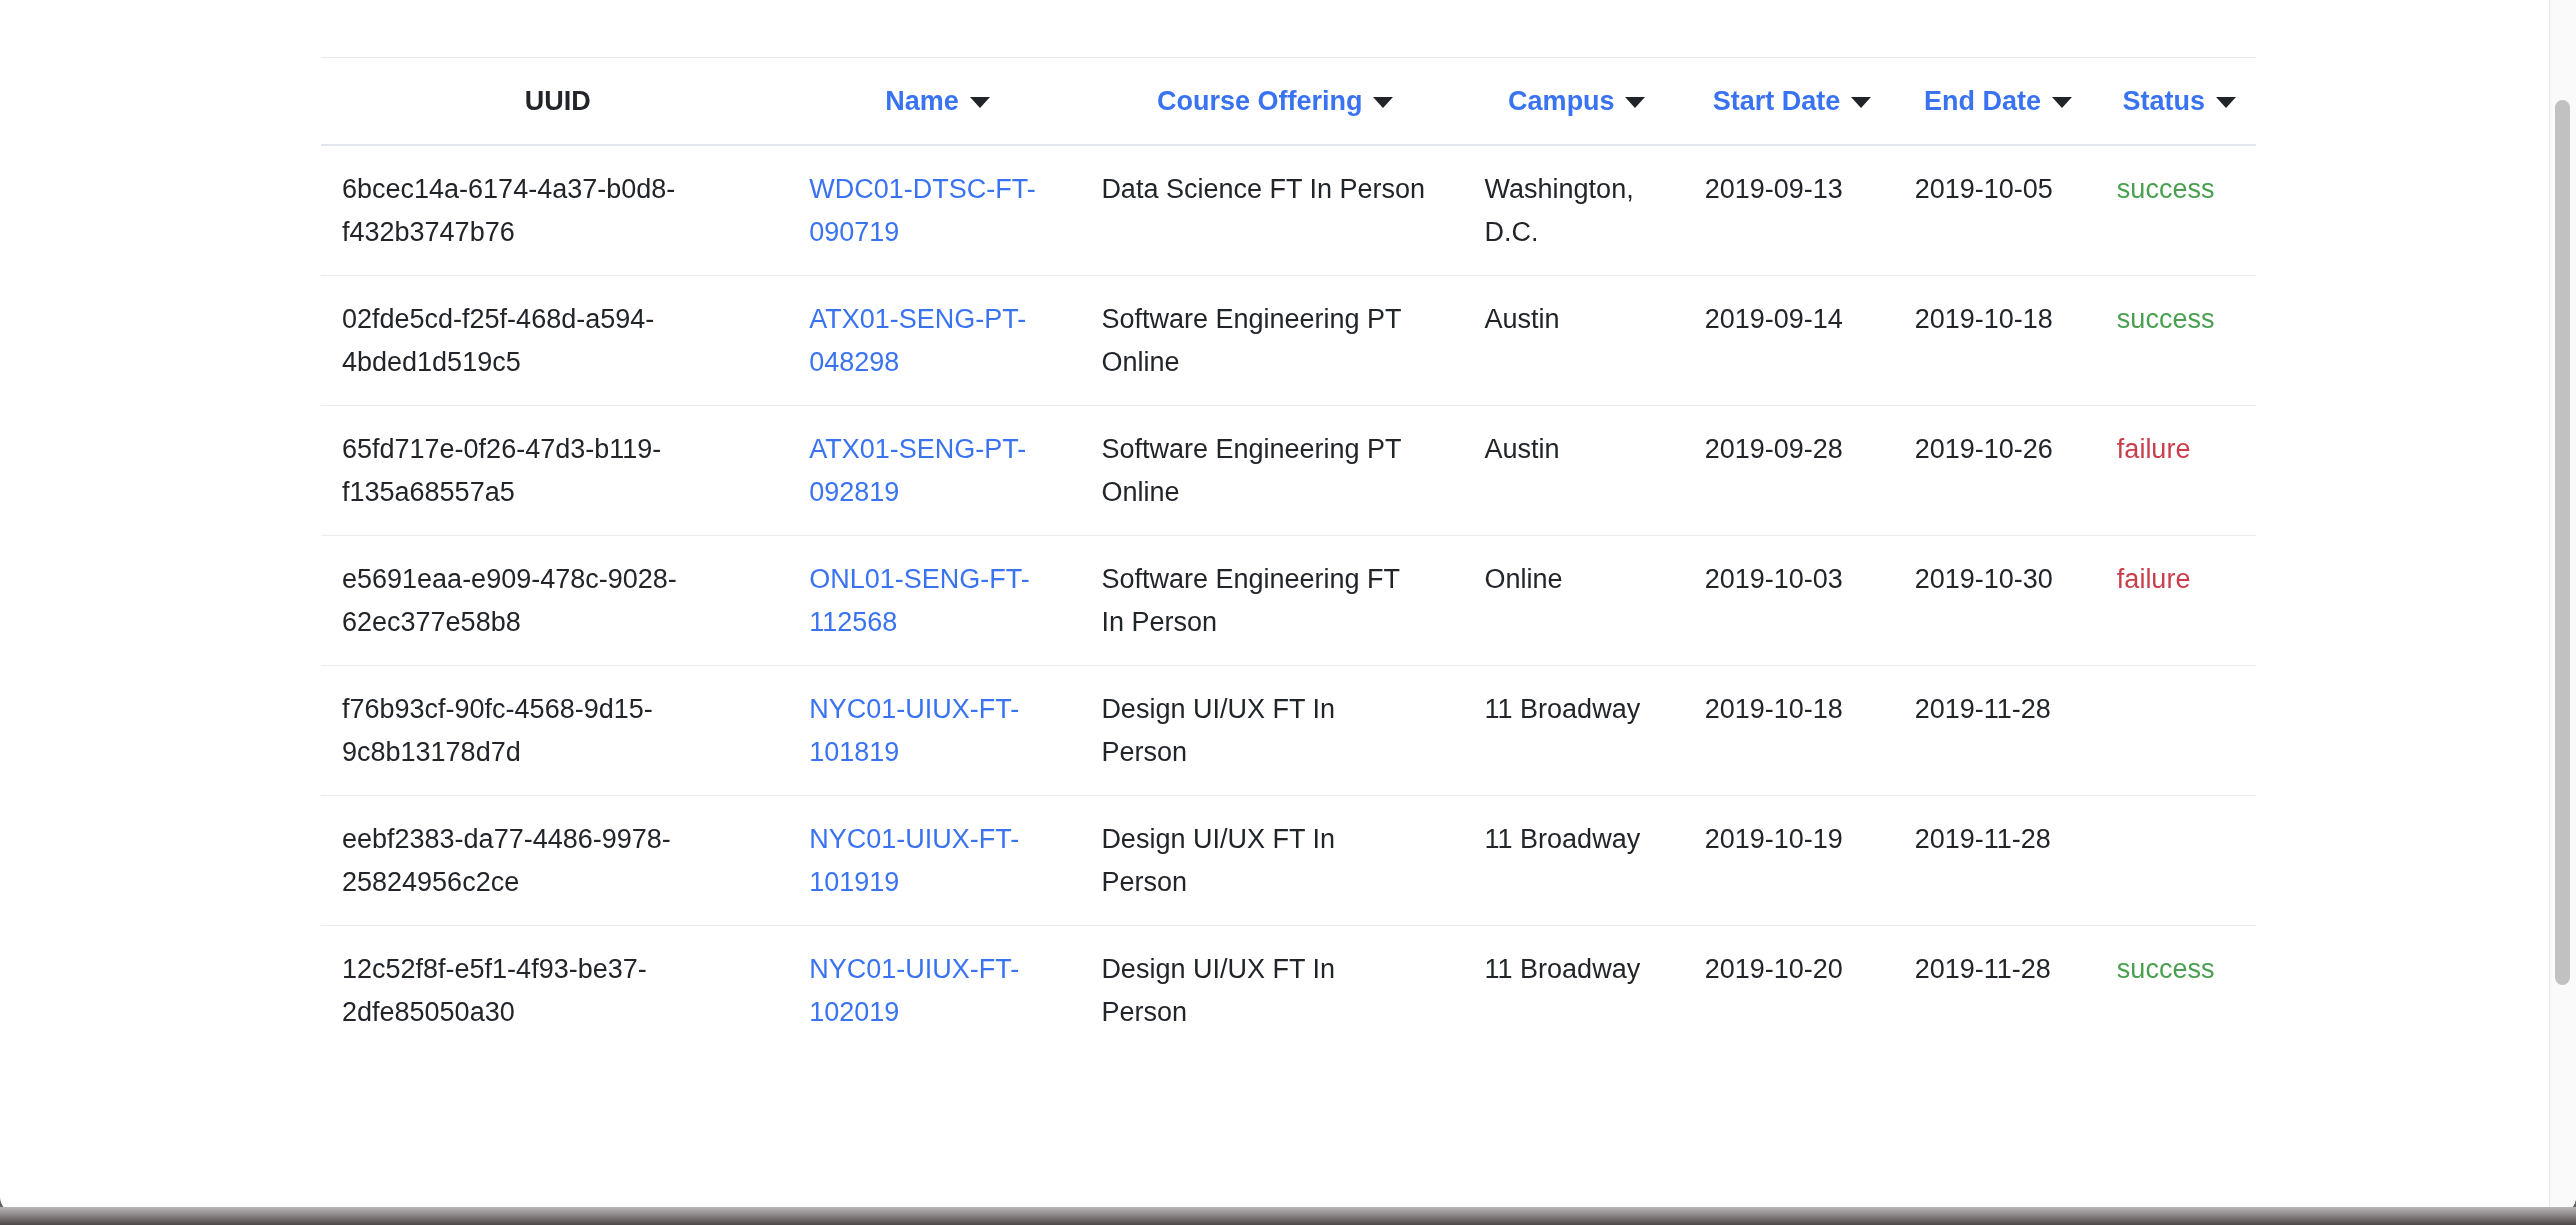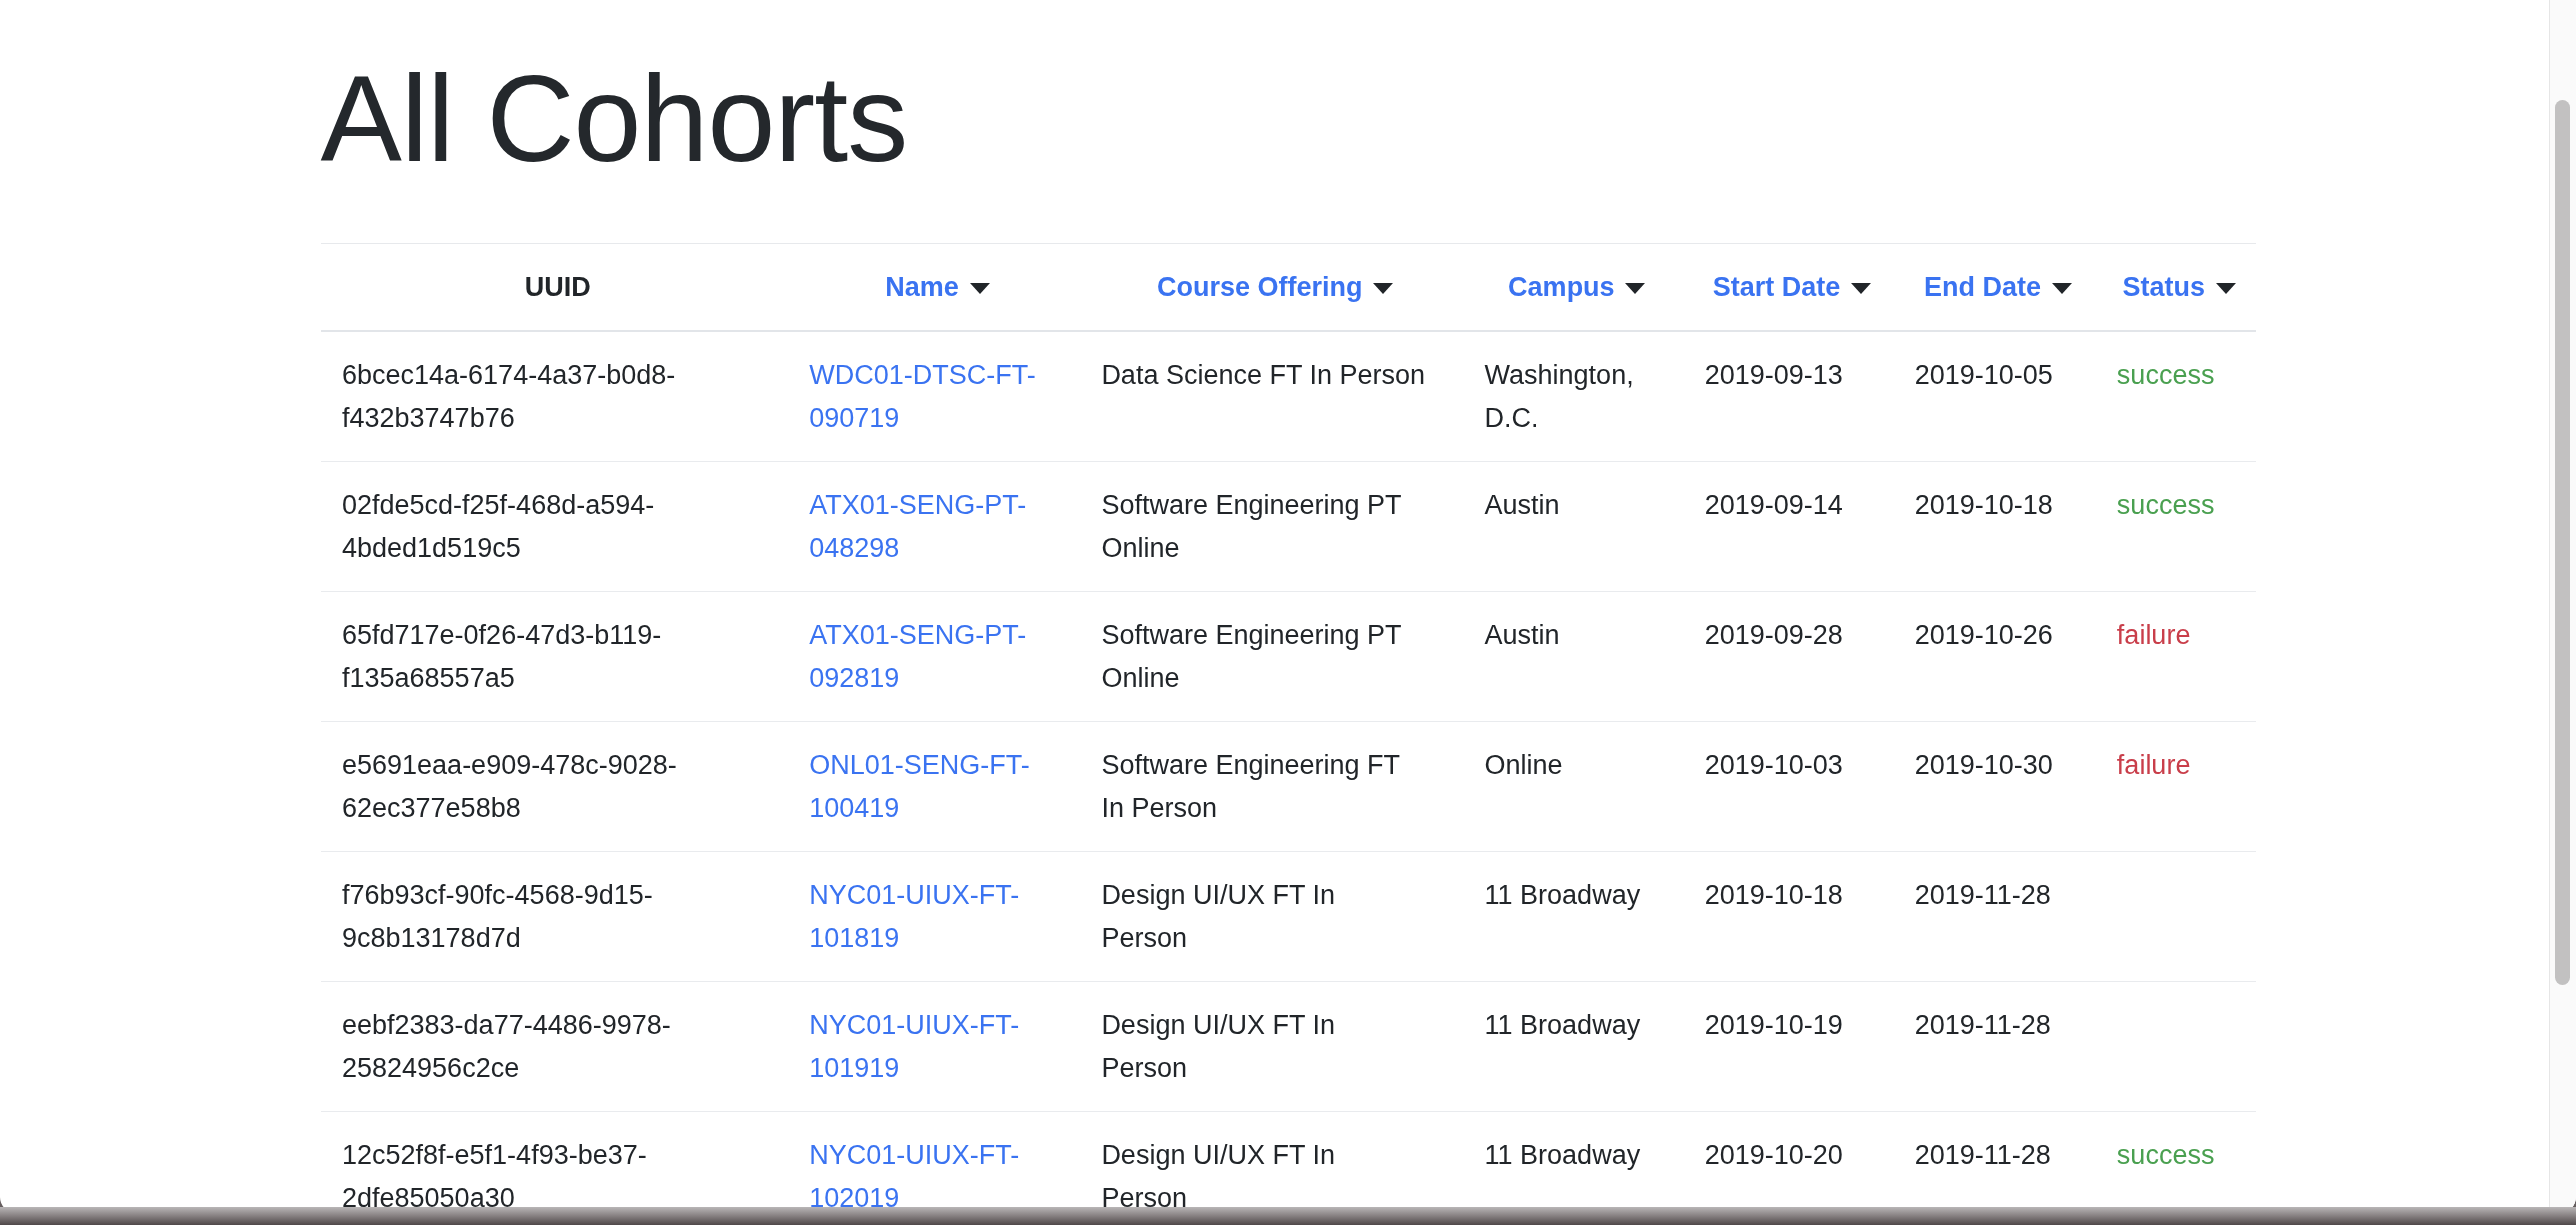--- a/index.html
+++ b/index.html
@@ -72,21 +72,20 @@
   td.name-cell a{color:var(--link-blue);text-decoration:none;cursor:pointer;margin-top:15px;}
   td.status-cell{font-weight:400;}
   td.status-cell.status-success{color:var(--success-green);}
   td.status-cell.status-failure{color:var(--failure-red);}
 </style>
 </head>
 <body>
 
 <div class="sheet">
   <div class="container">
-    <h1 class="page-title">All Cohorts</h1>
 
     <table class="cohorts">
       <colgroup>
         <col style="width:467px">
           <col style="width:292px">
           <col style="width:383px">
         <col style="width:220px">
           <col style="width:210px">
           <col style="width:202px">
         <col style="width:160px">
@@ -173,21 +172,21 @@
           <td>2019-09-28</td>
           <td>2019-10-26</td>
           <td class="status-cell status-failure">failure</td>
         </tr>
 
         <tr>
           <td>
               <span class="cell-line">e5691eaa-e909-478c-9028-</span>
               <span class="cell-line">62ec377e58b8</span>
             </td>
-          <td class="name-cell"><a href="#"><span class="cell-line">ONL01-SENG-FT-</span><span class="cell-line">100419</span></a></td>
+          <td class="name-cell"><a href="#"><span class="cell-line">ONL01-SENG-FT-</span><span class="cell-line">112568</span></a></td>
           <td>
               <span class="cell-line">Software Engineering FT</span>
               <span class="cell-line">In Person</span>
             </td>
           <td>
               <span class="cell-line">Online</span>
               <span class="cell-line"></span>
             </td>
           <td>2019-10-03</td>
           <td>2019-10-30</td>

